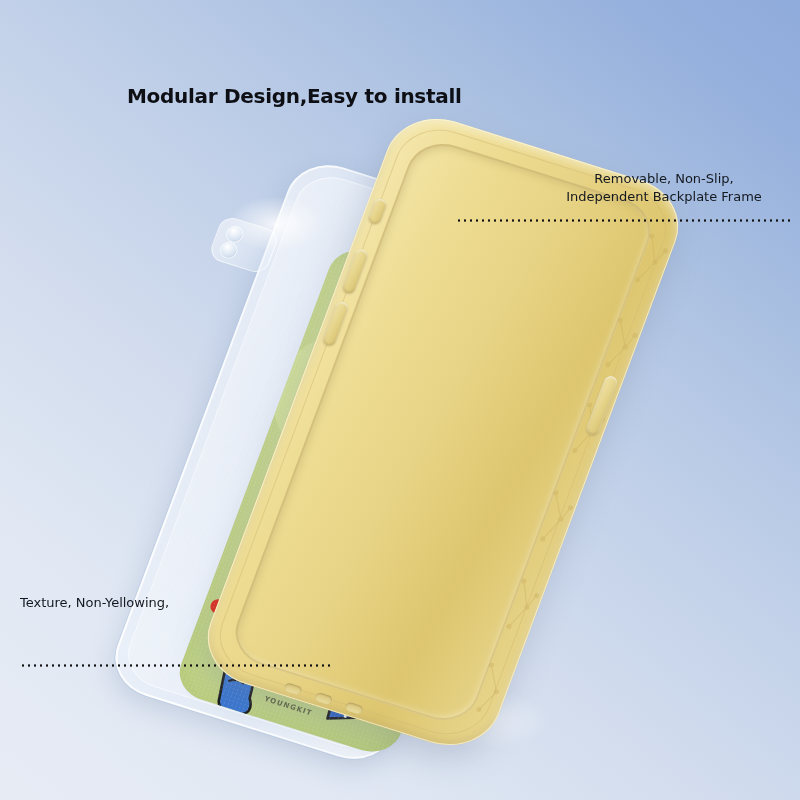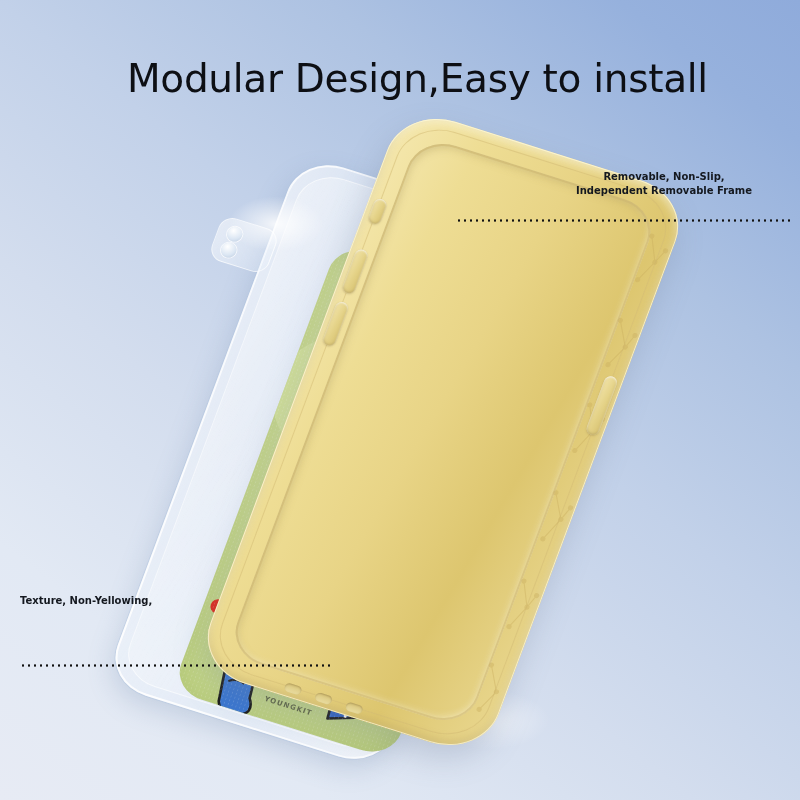--- a/index.html
+++ b/index.html
@@ -8,29 +8,29 @@
     font-family:"Liberation Sans", sans-serif;
     background:#dfe7f3;
   }
   #stage{
     position:relative;width:800px;height:800px;overflow:hidden;
     background:
       linear-gradient(38deg, #e7ebf4 0%, #e2e9f4 18%, #d3ddee 38%, #c2d1e9 56%, #adc2e2 74%, #96b1dd 90%, #8fabdb 100%);
   }
   
   #headline{
-    position:absolute;left:127px;top:56px;
-    font-size:39px;font-weight:normal;color:#0d0f14;
+    position:absolute;left:127px;top:84px;
+    font-size:20px;font-weight:bold;color:#0d0f14;
     letter-spacing:-0.3px;white-space:nowrap;
     font-family:"DejaVu Sans","Liberation Sans",sans-serif;
   }
   
   .callout{position:absolute;}
   .callout .ctext{
-    font-size:10px;font-weight:bold;color:#14181f;line-height:1.42;
+    font-size:13px;font-weight:normal;color:#14181f;line-height:1.42;
     font-family:"DejaVu Sans","Liberation Sans",sans-serif;
   }
   #callout-right{left:535px;top:170px;width:258px;text-align:center;}
   #callout-left{left:20px;top:594px;width:300px;text-align:left;}
   .leader{
     position:absolute;height:3px;
     background-image:radial-gradient(circle, #111 0 1px, transparent 1.3px);
     background-size:6px 3px;background-repeat:repeat-x;
   }
   #leader-right{left:456px;top:219px;width:336px;}
@@ -276,21 +276,21 @@
       <div class="speaker" style="left:92px;"></div>
       <div class="speaker" style="left:124px;"></div>
       <div class="speaker" style="left:156px;"></div>
     </div>
   </div>
 
   <div id="headline">Modular Design,Easy to install</div>
 
   <div class="callout" id="callout-right">
     <div class="ctext">Removable, Non-Slip,</div>
-    <div class="ctext">Independent Removable Frame</div>
+    <div class="ctext">Independent Backplate Frame</div>
   </div>
   <div class="leader" id="leader-right"></div>
 
   <div class="callout" id="callout-left">
     <div class="ctext">Texture, Non-Yellowing,</div>
   </div>
   <div class="leader" id="leader-left"></div>
 
 </div>
 

